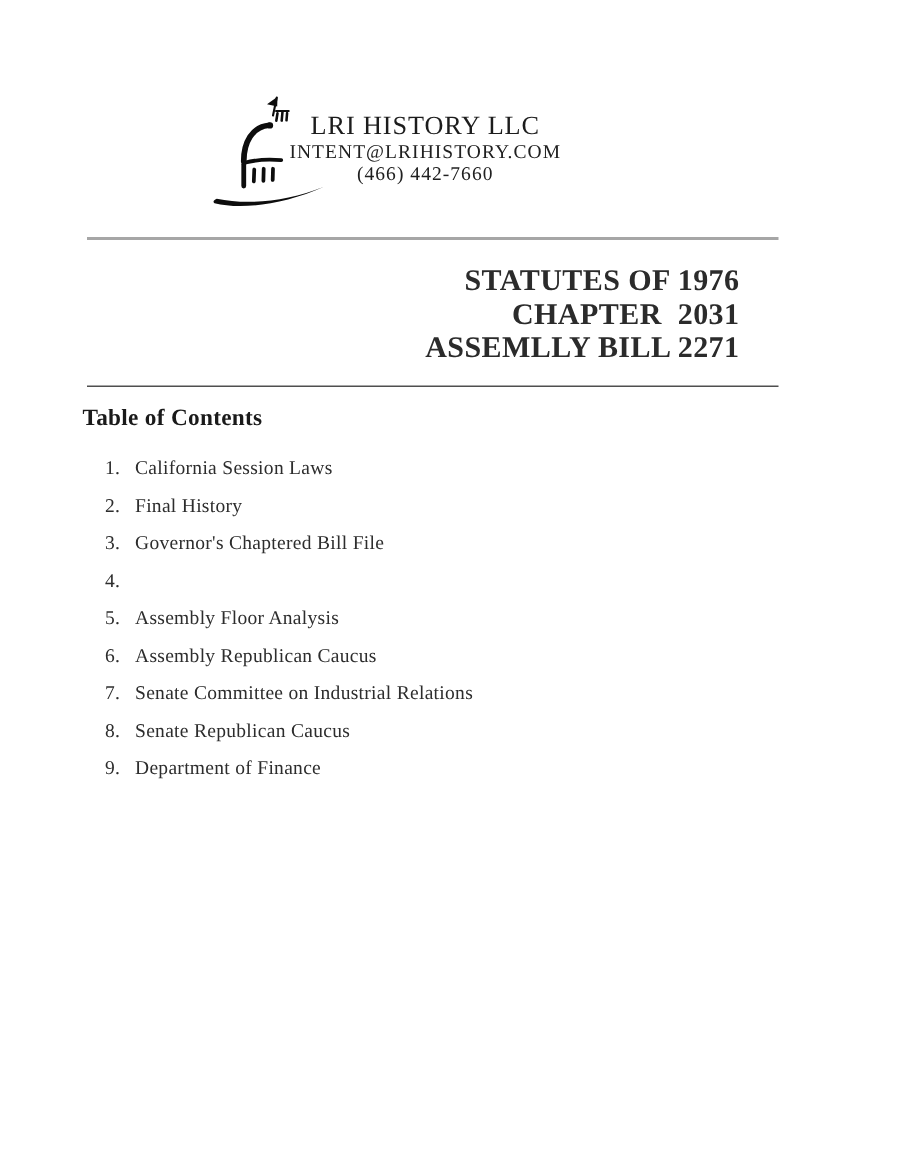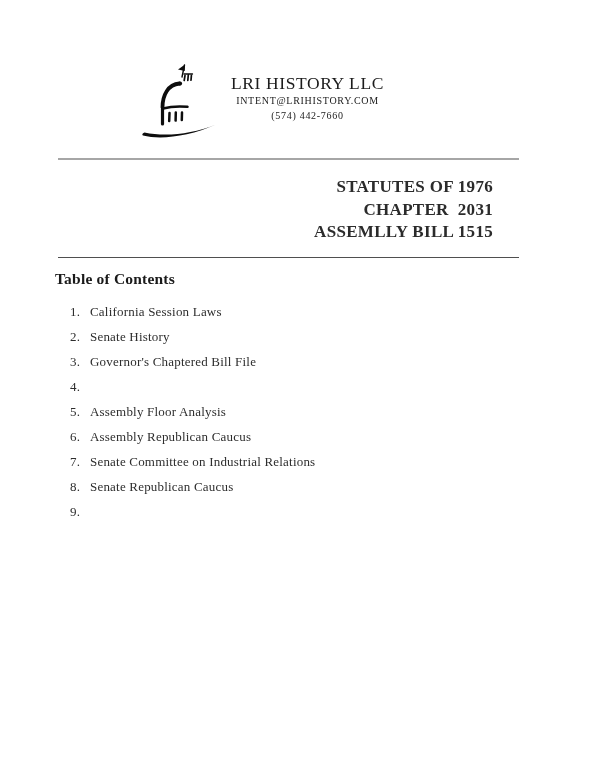--- a/index.html
+++ b/index.html
@@ -16,47 +16,47 @@
     font-family:"Liberation Serif","DejaVu Serif",serif;
     color:var(--text,#262626);
     overflow:hidden;
   }
   
   .logo{
     position:absolute;left:137px;top:62px;
     width:92px;height:80px;
   }
   .header-text{
-    position:absolute;left:200px;top:73px;width:215px;
+    position:absolute;left:176px;top:73px;width:215px;
     text-align:center;
     font-family:Liberation Serif, serif;
   }
   .company{
     font-size:17.5px;line-height:21px;
     letter-spacing:0.6px;
     color:#1c1c1c;
     white-space:nowrap;
   }
   .contact{
-    font-size:10px;line-height:14.5px;
+    font-size:13px;line-height:14.5px;
     letter-spacing:0.7px;
     color:#202020;
     white-space:nowrap;
   }
   .contact:first-of-type{margin-top:3px;}
   
   .rule{position:absolute;left:58px;width:461px;}
   .rule-top{top:158px;height:2px;background:var(--rule-gray,#a6a6a6);}
   .rule-bottom{top:257px;height:1px;background:var(--rule-dark,#4f4f4f);}
   
   .reference{
     position:absolute;top:176px;left:0;right:107px;
     text-align:right;
     font-weight:bold;
-    font-size:17px;line-height:22.5px;
+    font-size:20px;line-height:22.5px;
     letter-spacing:0.3px;
     color:#2b2b2b;
   }
   .reference div{white-space:pre;}
   
   .toc-title{
     position:absolute;top:270px;left:55px;
     font-size:15.5px;font-weight:bold;
     letter-spacing:0.2px;
     color:#1a1a1a;
@@ -108,43 +108,43 @@
 
       <circle cx="43" cy="21.6" r="2.1"></circle>
 
       <path d="M6,73.5 C24,78 52,74.5 79,62.5 C54,72.5 28,74.8 7.5,70.5 C5.2,71.5 4.8,72.8 6,73.5 Z"></path>
     </g>
   </svg>
 
   <div class="header-text">
     <div class="company">LRI HISTORY LLC</div>
     <div class="contact">INTENT@LRIHISTORY.COM</div>
-    <div class="contact">(574) 442-7660</div>
+    <div class="contact">(466) 442-7660</div>
   </div>
 
   <div class="rule rule-top"></div>
 
   <div class="reference">
     <div>STATUTES OF 1976</div>
     <div>CHAPTER  2031</div>
-    <div>ASSEMLLY BILL 1515</div>
+    <div>ASSEMLLY BILL 2271</div>
   </div>
 
   <div class="rule rule-bottom"></div>
 
   <h2 class="toc-title">Table of Contents</h2>
 
   <ol class="toc-list">
     <li>
       <span class="num">1.</span>
       <span class="label">California Session Laws</span>
     </li>
     <li>
       <span class="num">2.</span>
-      <span class="label">Senate History</span>
+      <span class="label">Final History</span>
     </li>
     <li>
       <span class="num">3.</span>
       <span class="label">Governor's Chaptered Bill File</span>
     </li>
     <li>
       <span class="num">4.</span>
     </li>
     <li>
       <span class="num">5.</span>
@@ -157,16 +157,17 @@
     <li>
       <span class="num">7.</span>
       <span class="label">Senate Committee on Industrial Relations</span>
     </li>
     <li>
       <span class="num">8.</span>
       <span class="label">Senate Republican Caucus</span>
     </li>
     <li>
       <span class="num">9.</span>
+      <span class="label">Department of Finance</span>
     </li>
   </ol>
 
 </div>
 
 </body></html>

